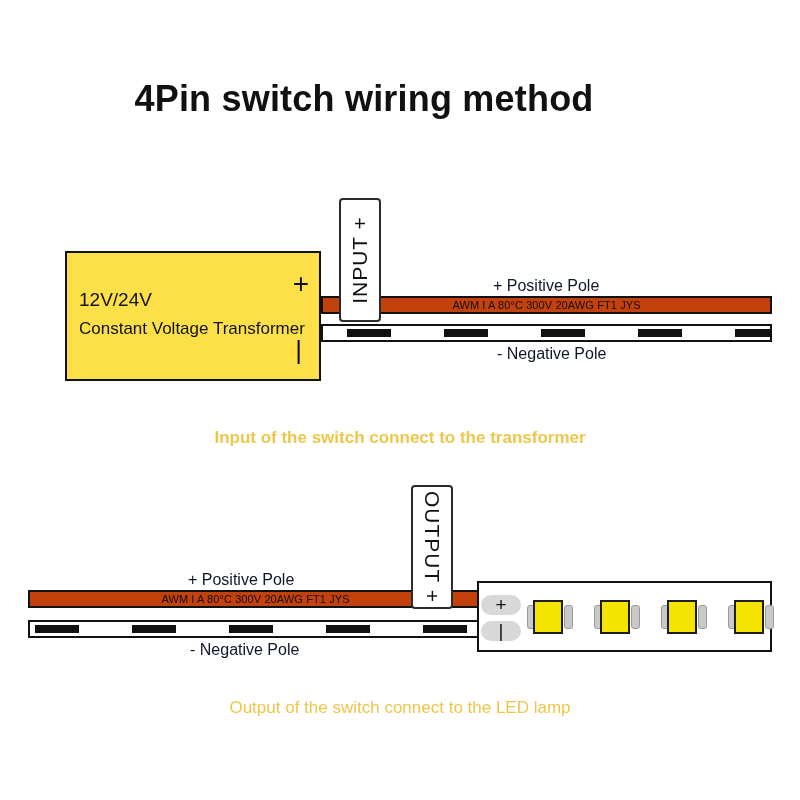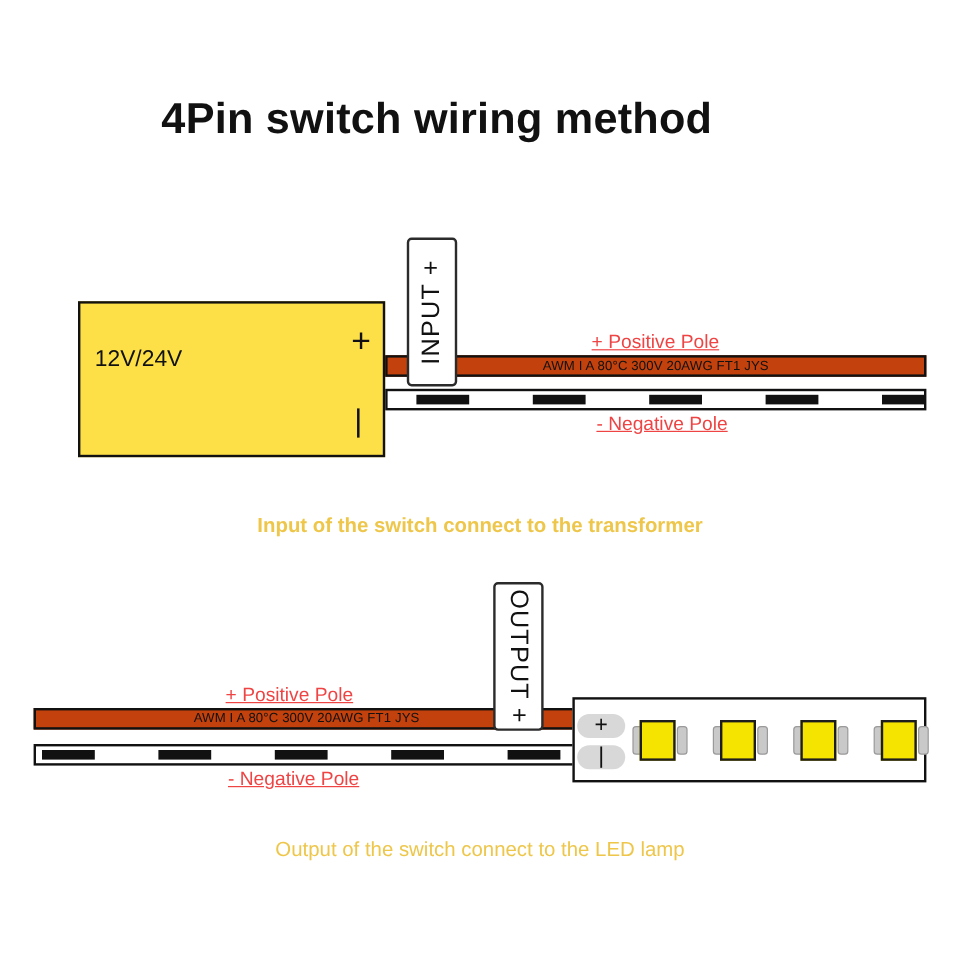--- a/index.html
+++ b/index.html
@@ -153,24 +153,23 @@
   .wire-neg .dash {
     position: absolute;
     top: 3px;
     height: 8px;
     background: #111111;
   }
 
   .pole-label {
     position: absolute;
     font-size: 16px;
-    color: #ef4444;
+    color: #0f172a;
     white-space: nowrap;
     z-index: 5;
-    text-decoration: underline;
   }
 
   
   .led-strip {
     position: absolute;
     left: 477px;
     top: 581px;
     width: 295px;
     height: 71px;
     background: #ffffff;
@@ -237,20 +236,21 @@
 </style>
 </head>
 <body>
 
 <div id="stage">
 
   <div class="title">4Pin switch wiring method</div>
 
   <div class="transformer">
     <div class="xf-line1">12V/24V</div>
+    <div class="xf-line2">Constant Voltage Transformer</div>
     <div class="xf-plus">+</div>
     <div class="xf-minus">|</div>
   </div>
 
   <div class="wire-pos" style="left:321px; top:296px; width:451px;">
     <span class="wire-text">AWM I A   80°C 300V 20AWG FT1 JYS</span>
   </div>
   <div class="pole-label" style="left:493px; top:277px;">+ Positive Pole</div>
 
   <div class="wire-neg" style="left:321px; top:324px; width:451px;">

